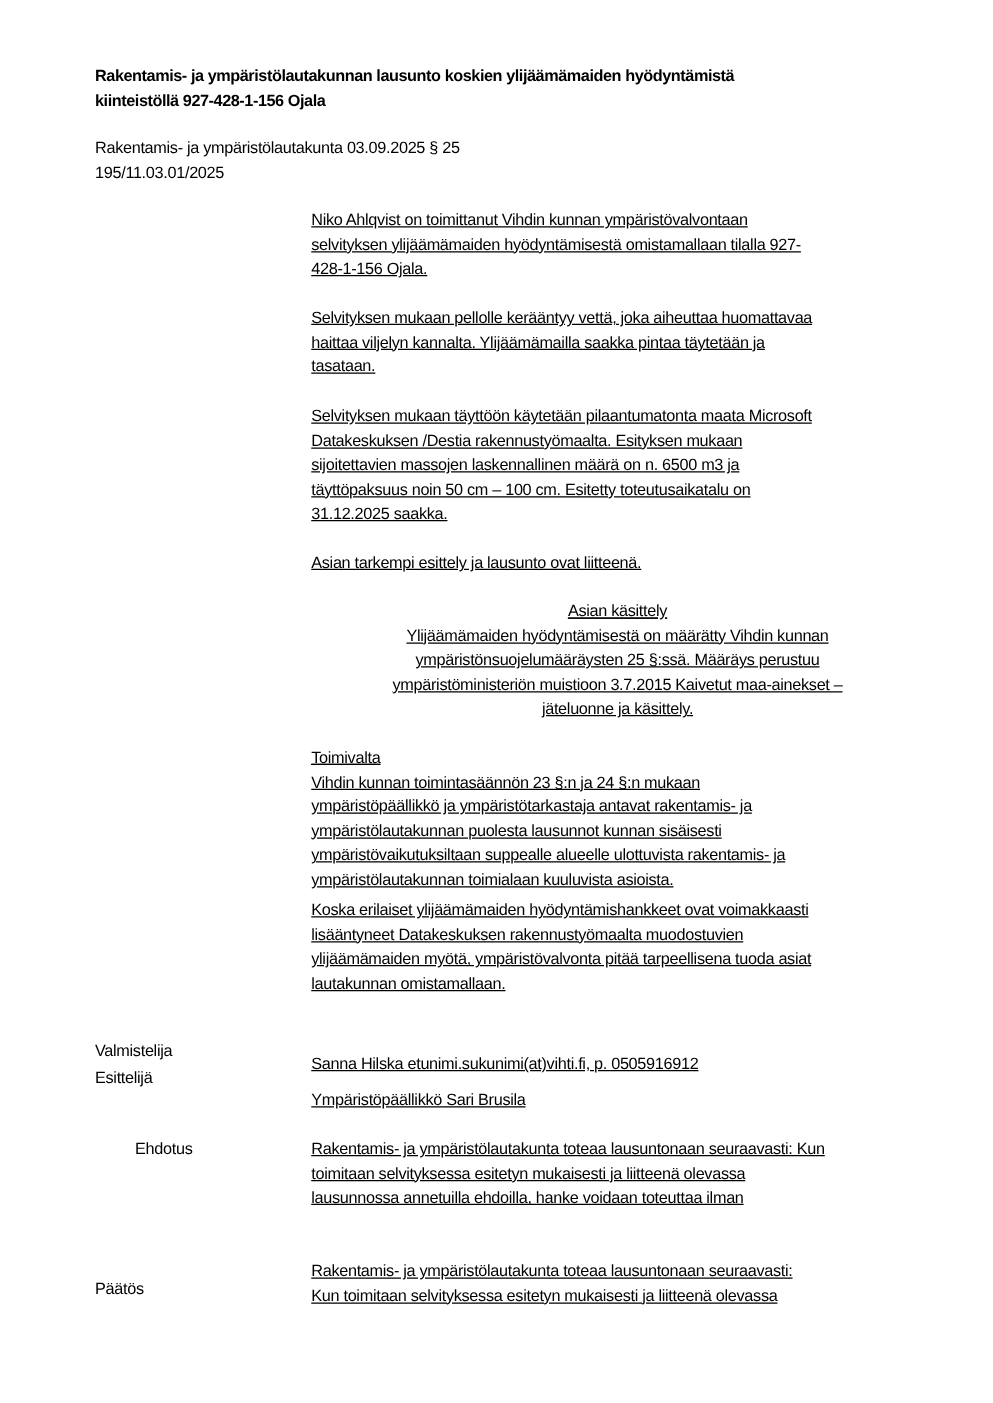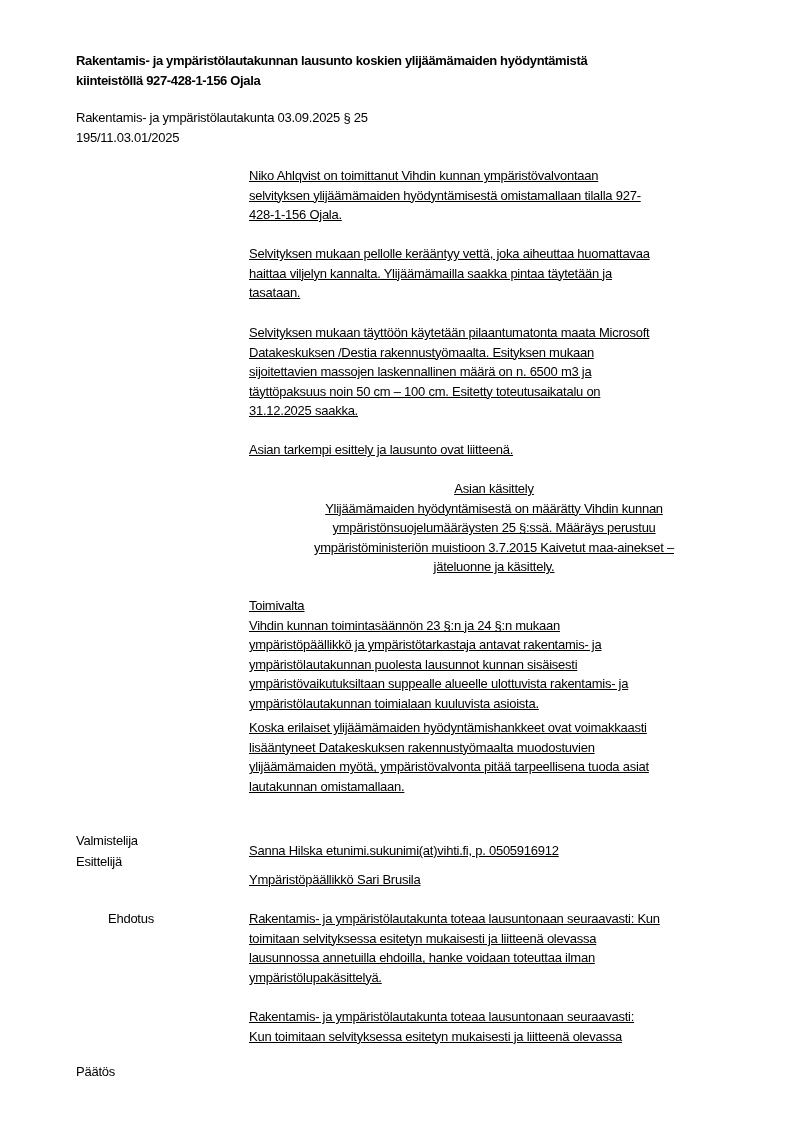--- a/index.html
+++ b/index.html
@@ -83,22 +83,21 @@
   <div class="row-label" style="top:852px;">Esittelijä</div>
   <div class="body-col" style="top:870px;">
     <span class="line">Ympäristöpäällikkö Sari Brusila</span>
   </div>
 
   <div class="row-label" style="top:909px;margin-left:32px;">Ehdotus</div>
   <div class="body-col" style="top:909px;">
     <span class="line">Rakentamis- ja ympäristölautakunta toteaa lausuntonaan seuraavasti: Kun</span>
     <span class="line">toimitaan selvityksessa esitetyn mukaisesti ja liitteenä olevassa</span>
     <span class="line">lausunnossa annetuilla ehdoilla,  hanke voidaan toteuttaa ilman</span>
-    <span class="line">ympäristölupakäsittelyä.</span>
   </div>
 
-  <div class="row-label" style="top:1062px;">Päätös</div>
+  <div class="row-label" style="top:1021px;">Päätös</div>
   <div class="body-col" style="top:1007px;">
     <span class="line">Rakentamis- ja ympäristölautakunta toteaa lausuntonaan seuraavasti:</span>
     <span class="line">Kun toimitaan selvityksessa esitetyn mukaisesti ja liitteenä olevassa</span>
   </div>
 
 </div>
 
 </body></html>

